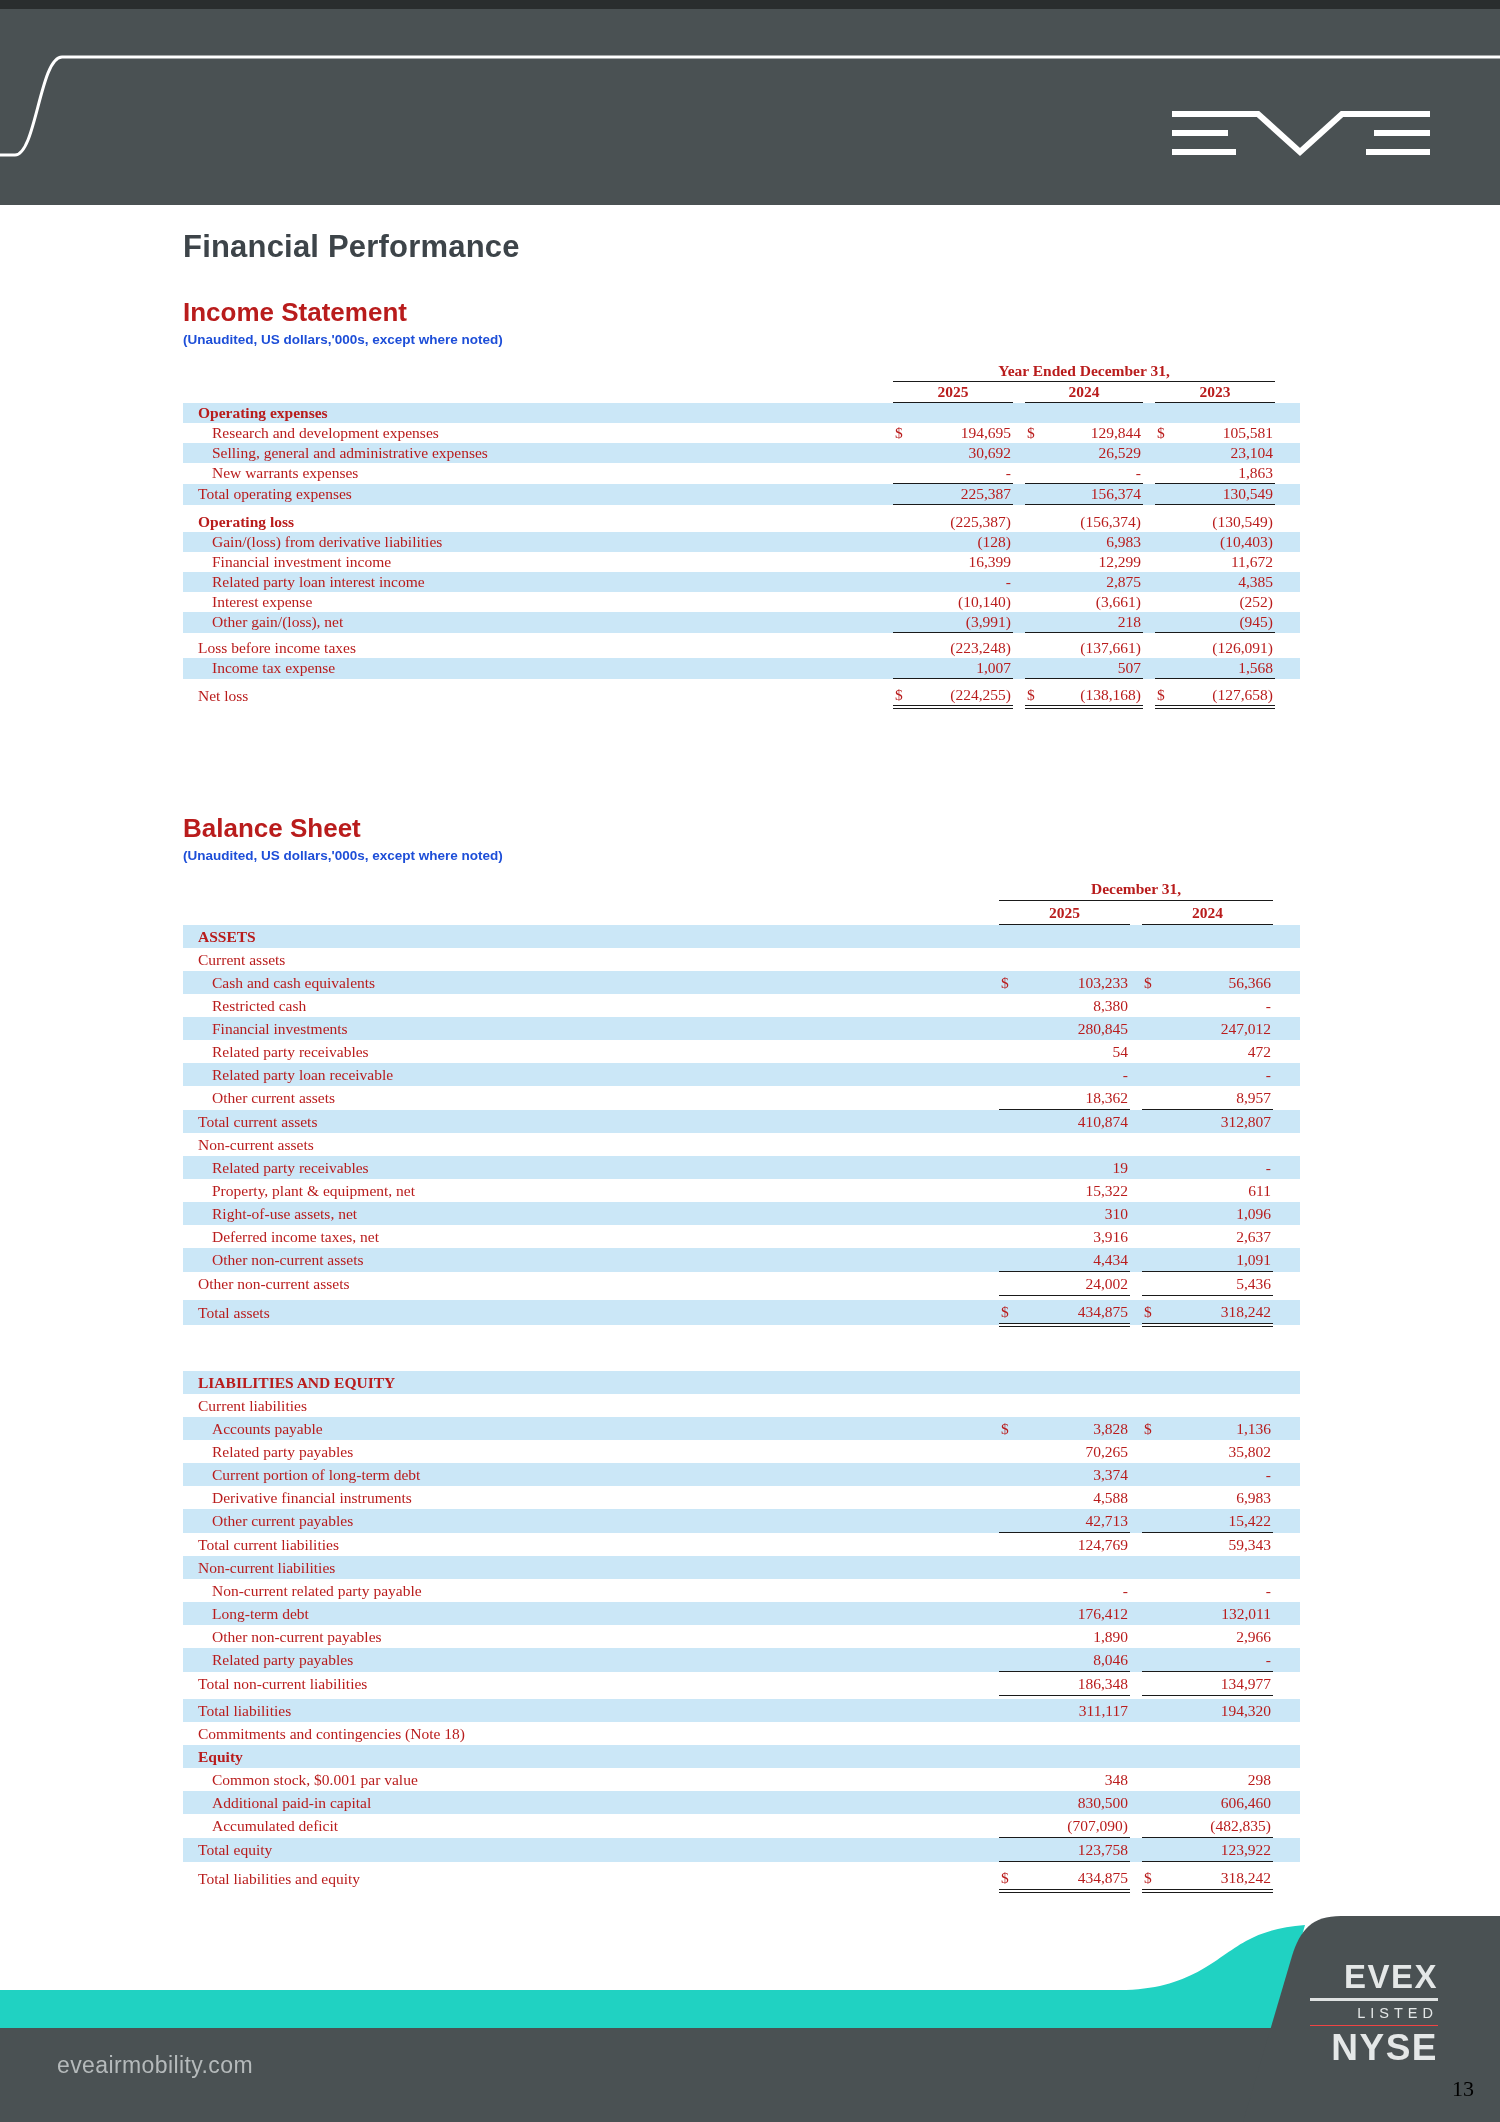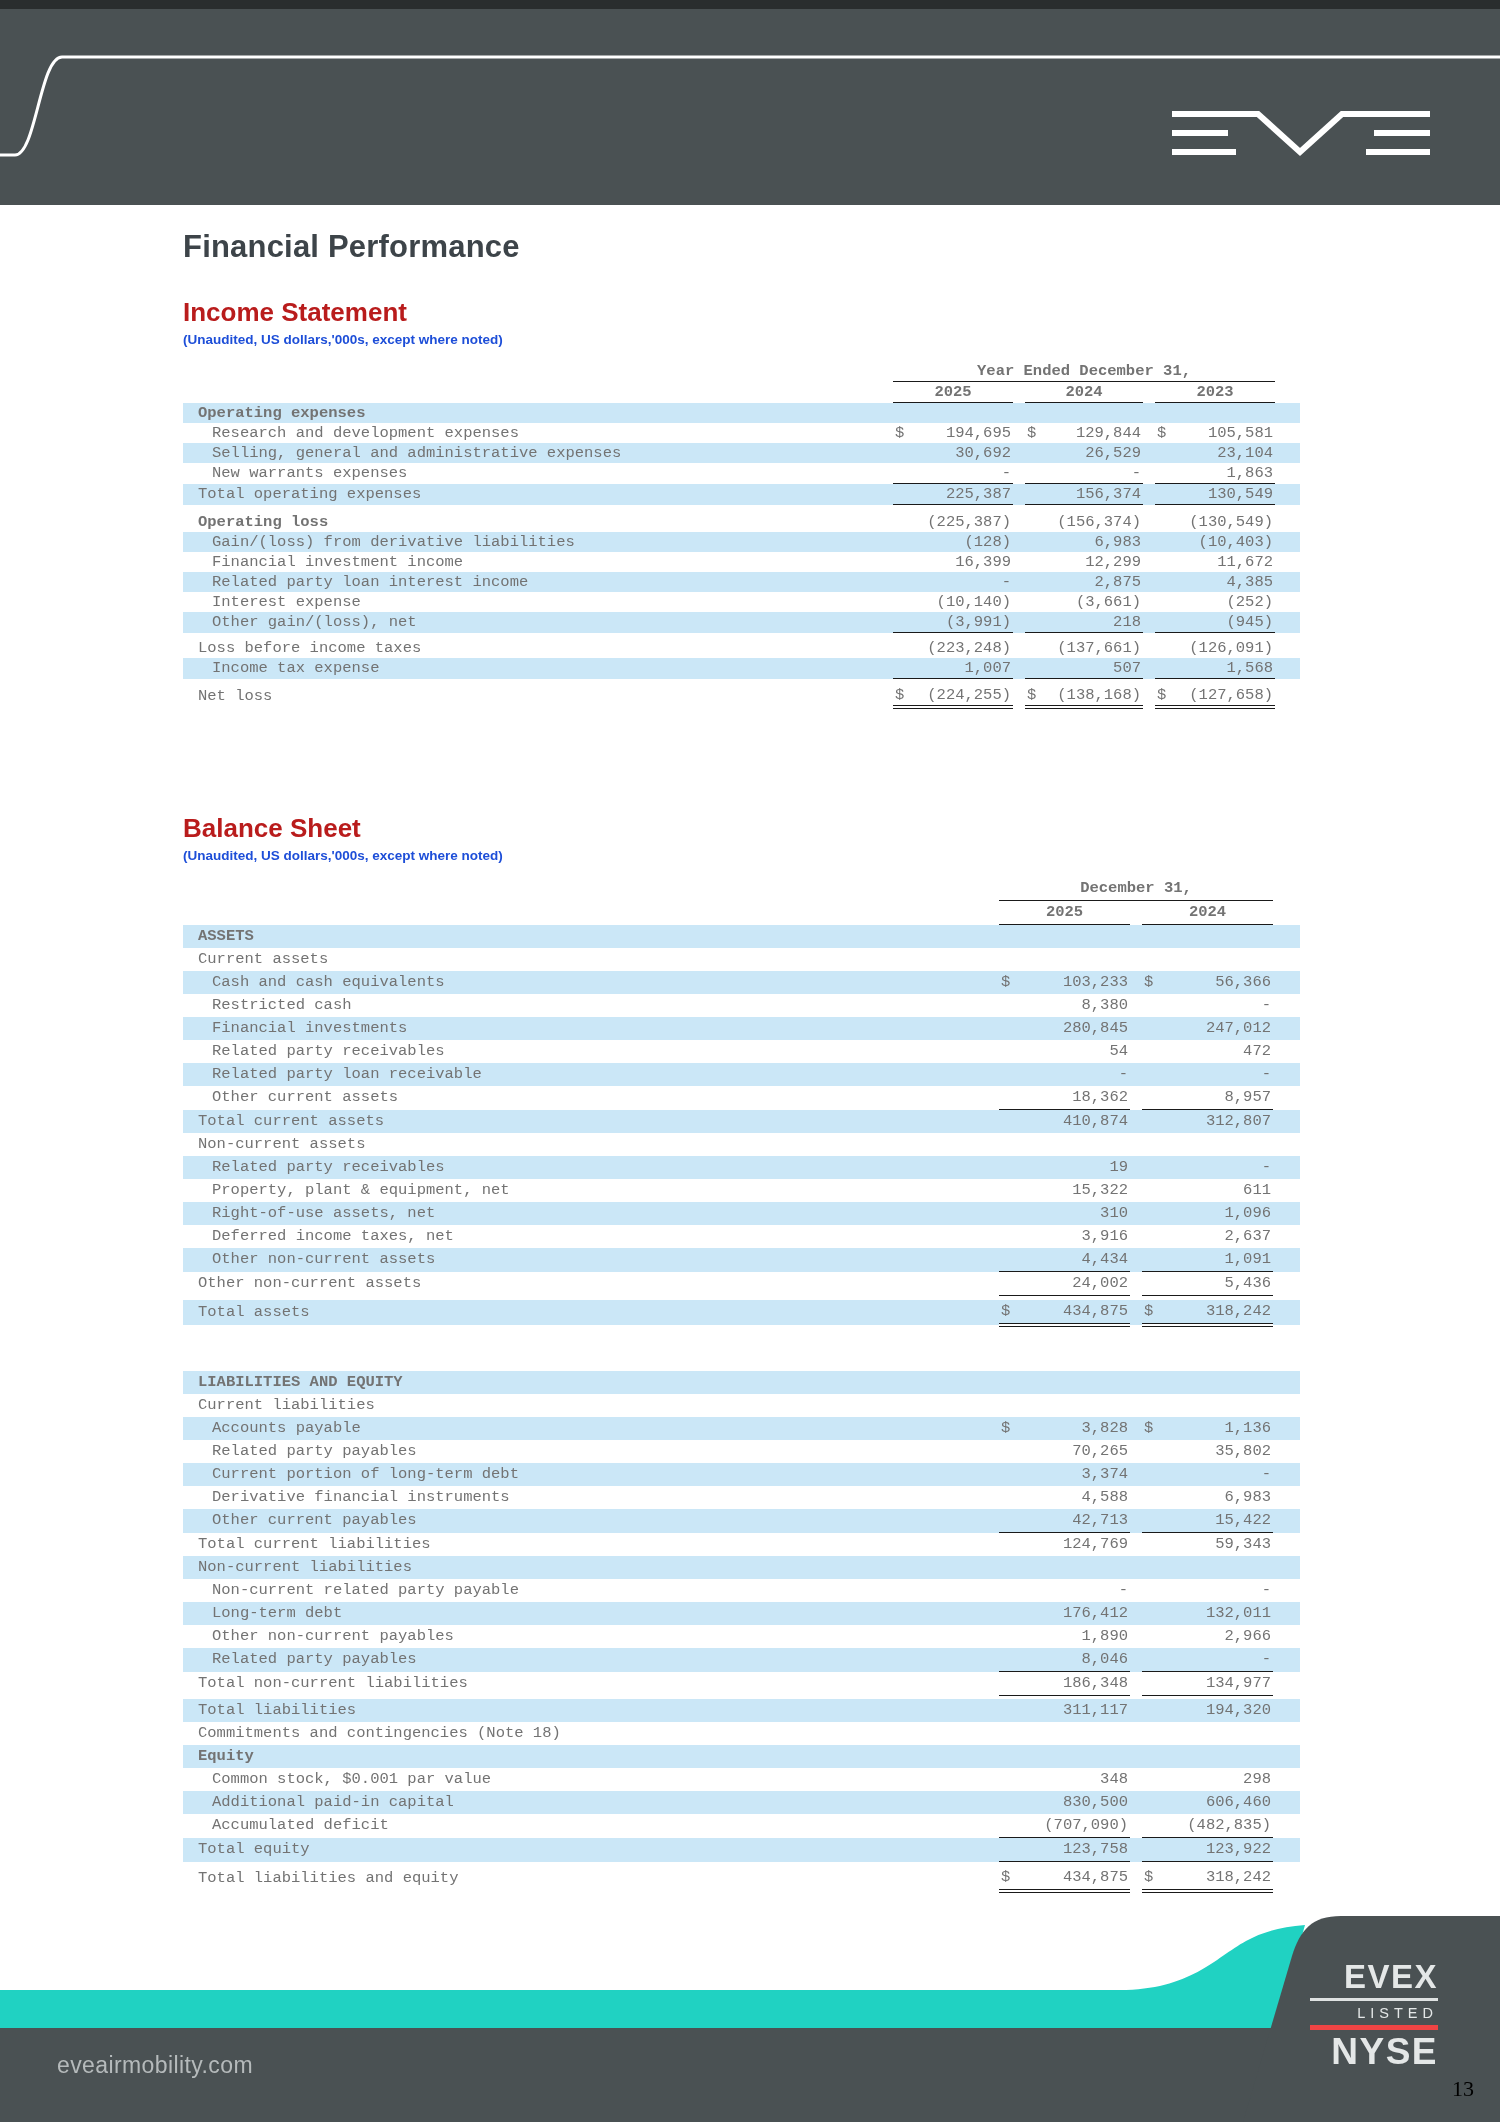--- a/index.html
+++ b/index.html
@@ -11,40 +11,40 @@
   .page-header{position:absolute;top:0;left:0;width:1500px;height:205px}
   
   .content{position:absolute;left:183px;top:205px;width:1117px}
   .fin-title{font-size:31px;font-weight:bold;color:#3d4449;margin:24px 0 0 0;letter-spacing:.2px}
   .sec-title{font-size:26px;font-weight:bold;color:#b91c1c;margin:0}
   .subtitle{font-size:13.5px;font-weight:bold;color:#1d4ed8;margin:4px 0 0 0}
   .is-block{margin-top:32px}
   .bs-block{margin-top:104px}
   
   table.fin{border-collapse:collapse;table-layout:fixed;width:1117px;
-    font-family:Liberation Mono, monospace;font-size:15.5px;color:#737373;margin-top:14px}
+    font-family:Liberation Serif, serif;font-size:15.5px;color:#b91c1c;margin-top:14px}
   .fin td{padding:0;height:20px;line-height:20px;vertical-align:middle;white-space:nowrap;overflow:hidden}
   .fin.bs td{height:23px;line-height:23px}
   .fin tr.sp td{height:auto}
   .fin tr.shade td{background:#cbe7f7}
   .fin td.lbl{padding-left:15px}
   .fin tr.ind td.lbl{padding-left:29px}
   .fin tr.b td.lbl{font-weight:bold}
   .fin td.grp{padding:0 2px}
   .fin td.grp .fx{display:flex;justify-content:space-between;align-items:center}
   .fin td.rb{border-bottom:1.5px solid #1a1a1a}
   .fin td.rbd{border-bottom:4px double #1a1a1a}
   .fin thead td.period{text-align:center;font-weight:bold;border-bottom:1.6px solid #1a1a1a}
   .fin thead td.year{text-align:center;font-weight:bold;border-bottom:1.6px solid #1a1a1a}
   
   .page-footer{position:absolute;left:0;top:1912px;width:1500px;height:210px}
   .site{position:absolute;left:57px;top:140px;font-size:23px;color:#b5babb;letter-spacing:.4px}
   .badge{position:absolute;left:1310px;top:46px;width:128px;text-align:right;color:#e4e7e7}
   .badge .t{font-size:33px;font-weight:bold;letter-spacing:1.5px;border-bottom:3px solid #dfe2e2;padding-bottom:2px}
-  .badge .l{font-size:14.5px;letter-spacing:5px;padding:4px 0 4px 5px;border-bottom:5px solid #ef4444}
+  .badge .l{font-size:14.5px;letter-spacing:5px;padding:4px 0 4px 5px;border-bottom:1px solid #ef4444}
   .badge .n{font-size:37px;font-weight:bold;letter-spacing:1.5px;margin-top:1px}
   .pagenum{position:absolute;left:1452px;top:164px;font-family:"Liberation Serif",serif;font-size:22px;color:#000000}
 </style>
 </head>
 <body>
 
 <div class="page-header">
   <svg width="1500" height="205" viewBox="0 0 1500 205">
     <rect x="0" y="0" width="1500" height="205" fill="#4a5153"></rect>
     <rect x="0" y="0" width="1500" height="9" fill="#292d2e"></rect>

